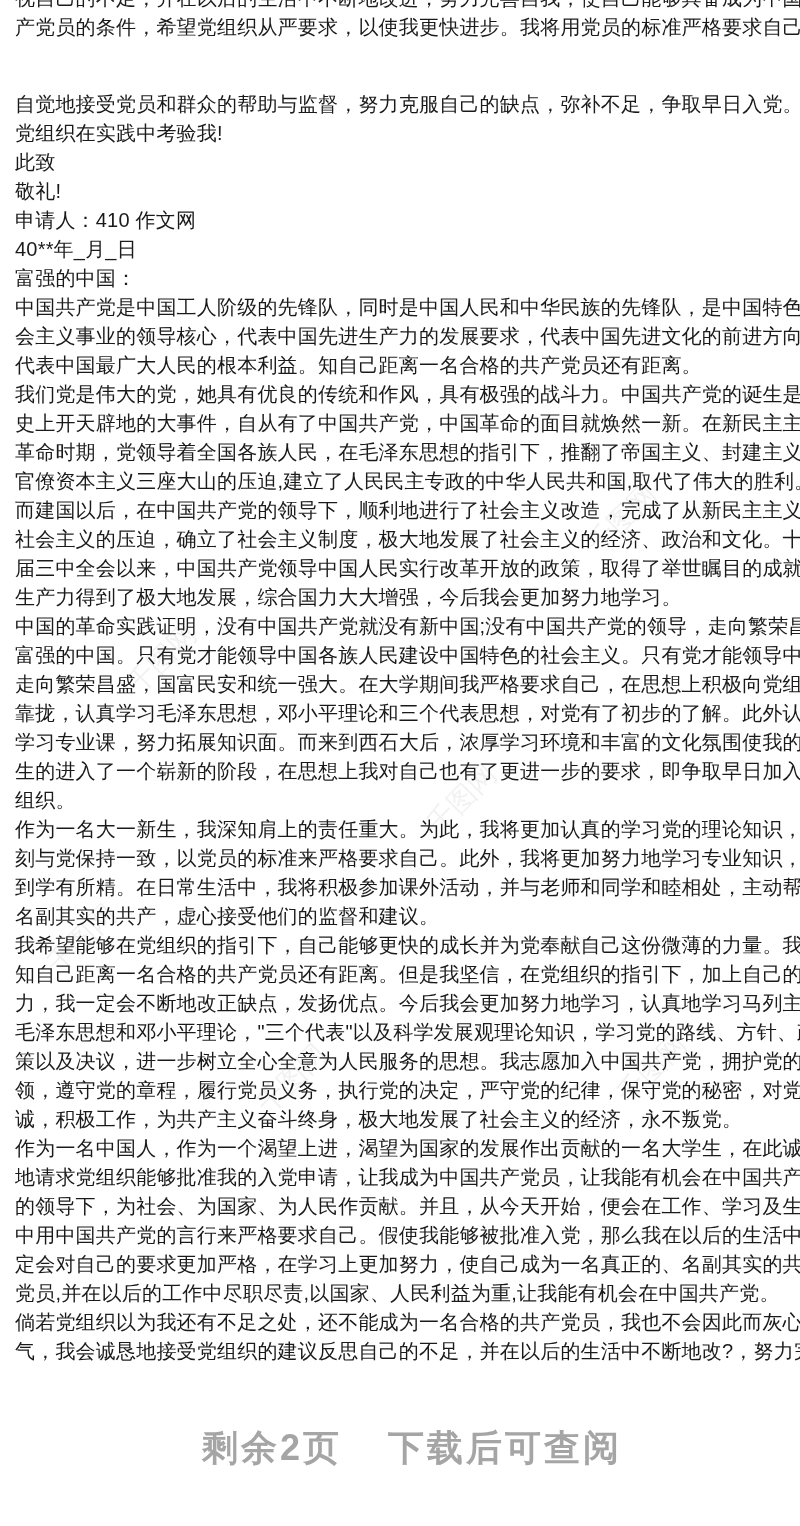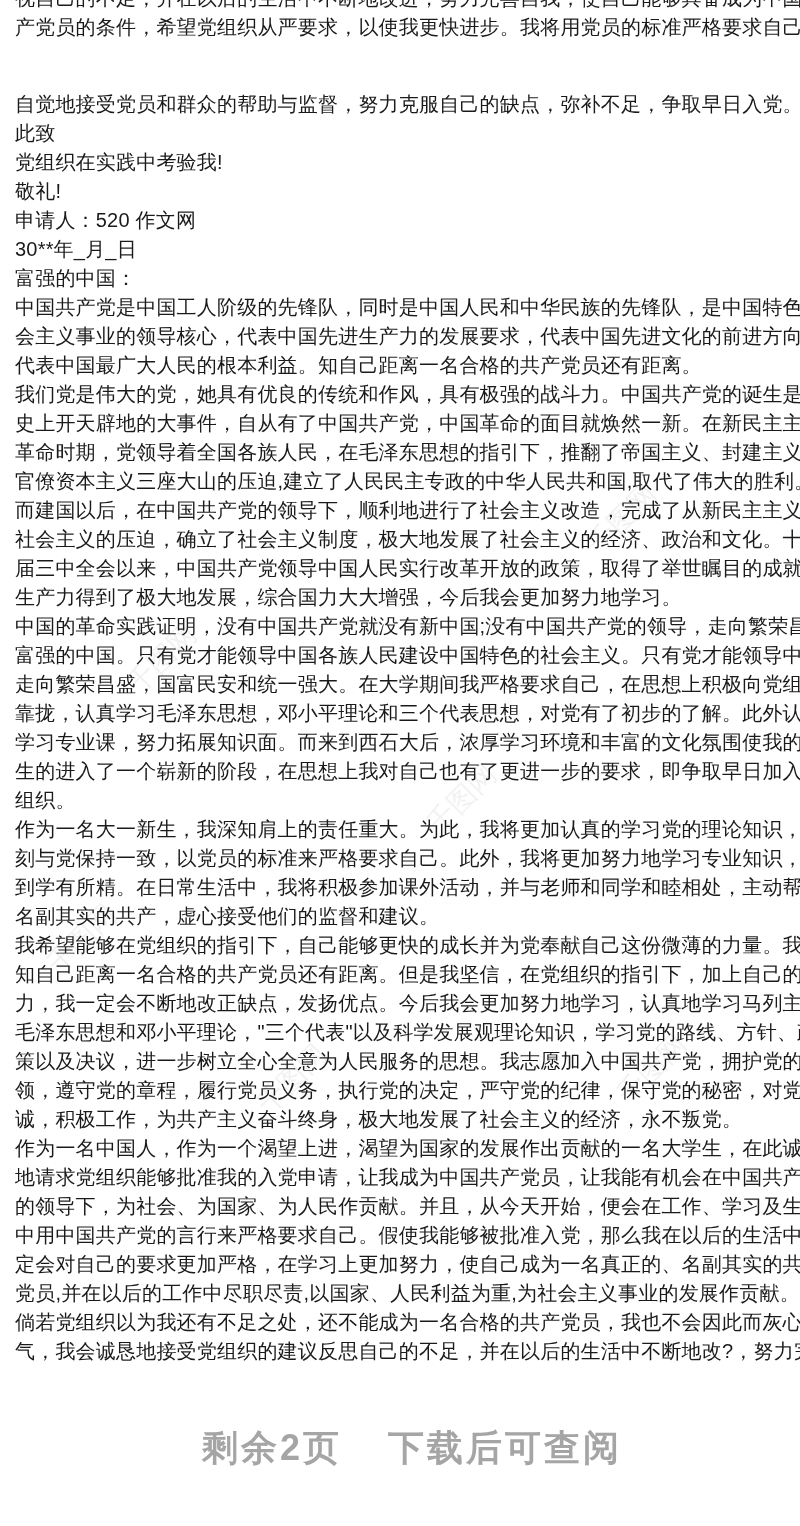--- a/index.html
+++ b/index.html
@@ -67,25 +67,25 @@
       <span style="left: 610px; top: 1050px; opacity: 0.05;">千图网</span>
     </div>
 
   <div class="doc-block top-block" style="color: rgb(26, 26, 26);">
       <div class="line">视自己的不足，并在以后的生活中不断地改进，努力完善自我，使自己能够具备成为中国共</div>
       <div class="line">产党员的条件，希望党组织从严要求，以使我更快进步。我将用党员的标准严格要求自己，</div>
     </div>
 
   <div class="doc-block main-block" style="color: rgb(26, 26, 26);">
       <div class="line">自觉地接受党员和群众的帮助与监督，努力克服自己的缺点，弥补不足，争取早日入党。请</div>
+      <div class="line">党组织在实践中考验我!</div>
       <div class="line">此致</div>
-      <div class="line">党组织在实践中考验我!</div>
       <div class="line">敬礼!</div>
-      <div class="line">申请人：520 作文网</div>
-      <div class="line">30**年_月_日</div>
+      <div class="line">申请人：410 作文网</div>
+      <div class="line">40**年_月_日</div>
       <div class="line">富强的中国：</div>
       <div class="line">中国共产党是中国工人阶级的先锋队，同时是中国人民和中华民族的先锋队，是中国特色社</div>
       <div class="line">会主义事业的领导核心，代表中国先进生产力的发展要求，代表中国先进文化的前进方向，</div>
       <div class="line">代表中国最广大人民的根本利益。知自己距离一名合格的共产党员还有距离。</div>
       <div class="line">我们党是伟大的党，她具有优良的传统和作风，具有极强的战斗力。中国共产党的诞生是历</div>
       <div class="line">史上开天辟地的大事件，自从有了中国共产党，中国革命的面目就焕然一新。在新民主主义</div>
       <div class="line">革命时期，党领导着全国各族人民，在毛泽东思想的指引下，推翻了帝国主义、封建主义和</div>
       <div class="line">官僚资本主义三座大山的压迫,建立了人民民主专政的中华人民共和国,取代了伟大的胜利。</div>
       <div class="line">而建国以后，在中国共产党的领导下，顺利地进行了社会主义改造，完成了从新民主主义到</div>
       <div class="line">社会主义的压迫，确立了社会主义制度，极大地发展了社会主义的经济、政治和文化。十一</div>
@@ -107,21 +107,21 @@
       <div class="line">力，我一定会不断地改正缺点，发扬优点。今后我会更加努力地学习，认真地学习马列主义、</div>
       <div class="line">毛泽东思想和邓小平理论，"三个代表"以及科学发展观理论知识，学习党的路线、方针、政</div>
       <div class="line">策以及决议，进一步树立全心全意为人民服务的思想。我志愿加入中国共产党，拥护党的纲</div>
       <div class="line">领，遵守党的章程，履行党员义务，执行党的决定，严守党的纪律，保守党的秘密，对党忠</div>
       <div class="line">诚，积极工作，为共产主义奋斗终身，极大地发展了社会主义的经济，永不叛党。</div>
       <div class="line">作为一名中国人，作为一个渴望上进，渴望为国家的发展作出贡献的一名大学生，在此诚恳</div>
       <div class="line">地请求党组织能够批准我的入党申请，让我成为中国共产党员，让我能有机会在中国共产党</div>
       <div class="line">的领导下，为社会、为国家、为人民作贡献。并且，从今天开始，便会在工作、学习及生活</div>
       <div class="line">中用中国共产党的言行来严格要求自己。假使我能够被批准入党，那么我在以后的生活中一</div>
       <div class="line">定会对自己的要求更加严格，在学习上更加努力，使自己成为一名真正的、名副其实的共产</div>
-      <div class="line">党员,并在以后的工作中尽职尽责,以国家、人民利益为重,为社会主义事业的发展作贡献。</div>
+      <div class="line">党员,并在以后的工作中尽职尽责,以国家、人民利益为重,让我能有机会在中国共产党。</div>
       <div class="line">倘若党组织以为我还有不足之处，还不能成为一名合格的共产党员，我也不会因此而灰心丧</div>
       <div class="line">气，我会诚恳地接受党组织的建议反思自己的不足，并在以后的生活中不断地改?，努力完</div>
     </div>
 
   <div class="footer" style="color: rgb(165, 165, 165);">
     <span>剩余2页</span><span class="gap"></span><span>下载后可查阅</span>
   </div>
 
 </div>
 

